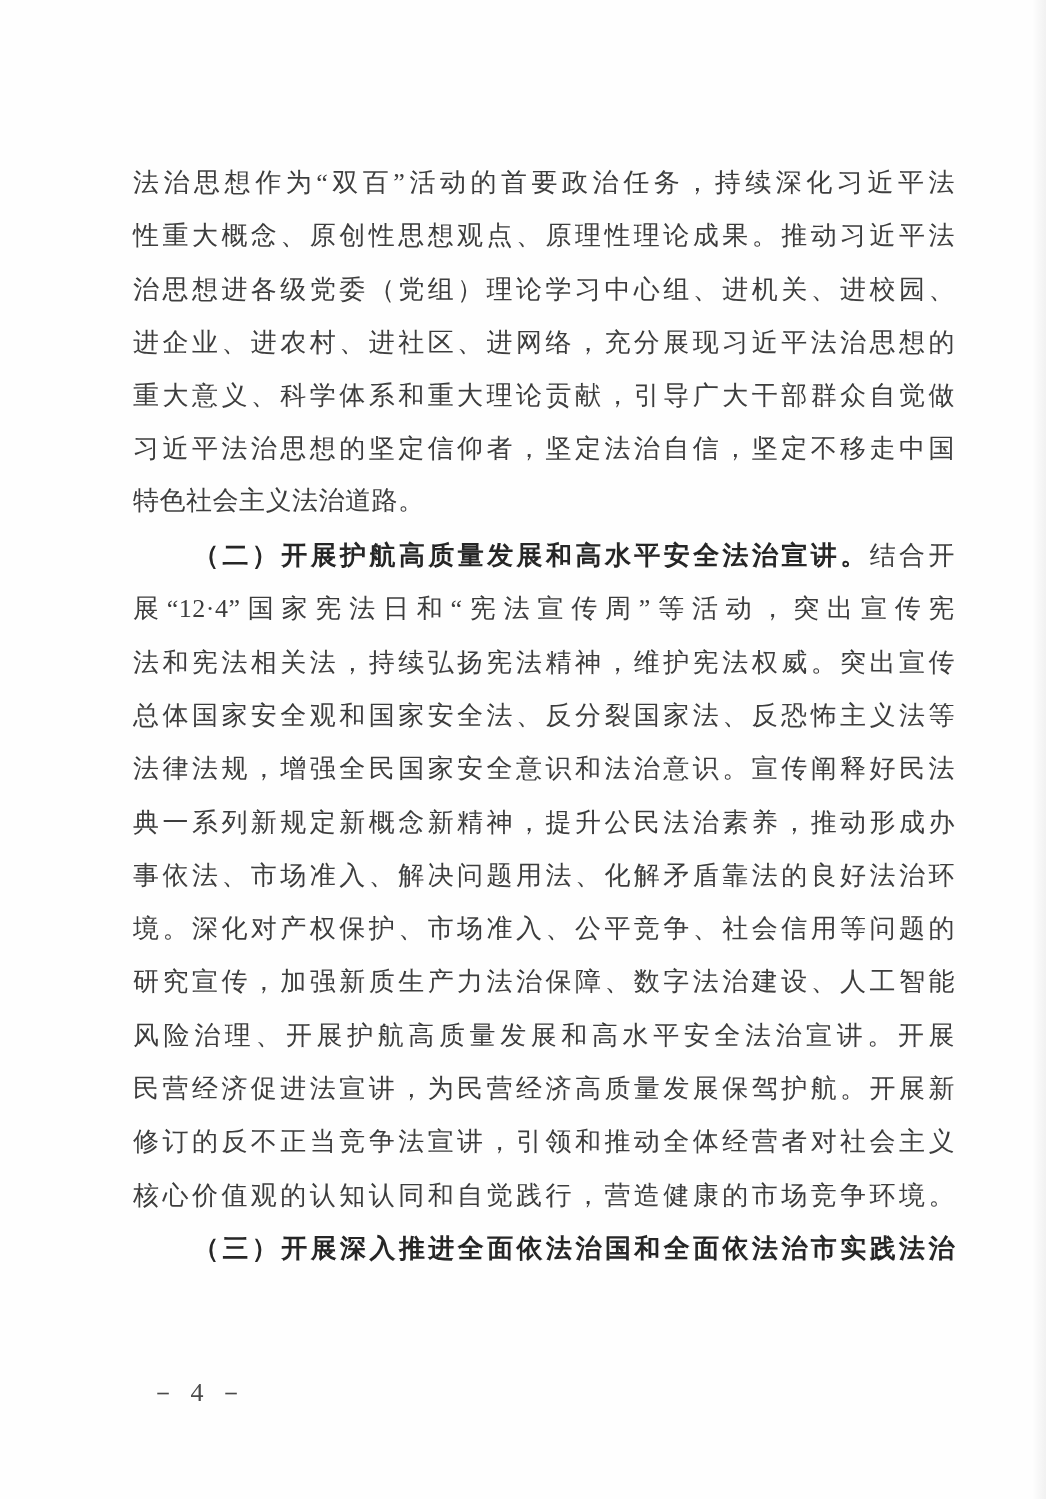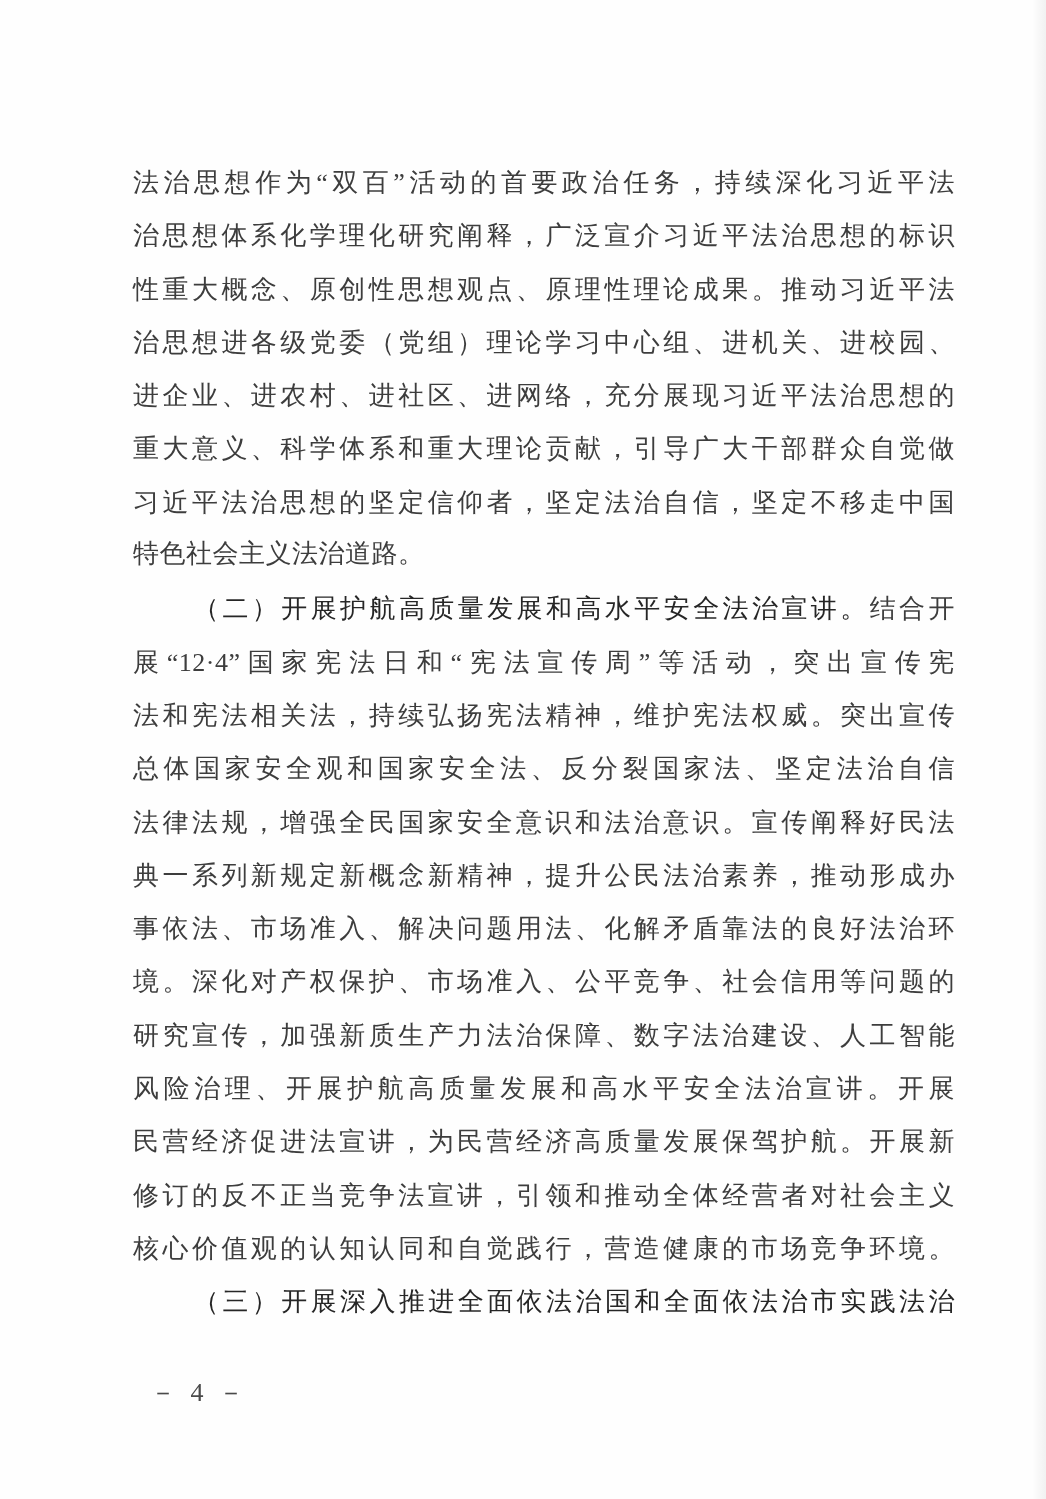--- a/index.html
+++ b/index.html
@@ -43,54 +43,53 @@
     overflow: visible;
   }
   .line.last-short {
     text-align-last: left;
     font-family: Liberation Mono, monospace;
   }
   .line.indent {
     text-indent: 60px;
   }
   .bold-seg {
-    font-weight: 400;
+    font-weight: 700;
     color: #262626;
   }
   .footer-page-number {
     position: absolute;
     left: 150px;
     top: 1376px;
     font-size: 26px;
     line-height: 34px;
     color: #4a4a4a;
     letter-spacing: 4px;
   }
 </style>
 </head>
 <body>
 
 <div class="page">
 
   <div class="text-block">
 
     <div class="line">法治思想作为“双百”活动的首要政治任务，持续深化习近平法</div>
-    <div class="line">治思想体系化学理化研究阐释，广泛宣介习近平法治思想的标识</div>
     <div class="line">性重大概念、原创性思想观点、原理性理论成果。推动习近平法</div>
     <div class="line">治思想进各级党委（党组）理论学习中心组、进机关、进校园、</div>
     <div class="line">进企业、进农村、进社区、进网络，充分展现习近平法治思想的</div>
     <div class="line">重大意义、科学体系和重大理论贡献，引导广大干部群众自觉做</div>
     <div class="line">习近平法治思想的坚定信仰者，坚定法治自信，坚定不移走中国</div>
     <div class="line last-short">特色社会主义法治道路。</div>
 
     <div class="line indent"><span class="bold-seg">（二）开展护航高质量发展和高水平安全法治宣讲。</span><span>结合开</span></div>
 
     <div class="line">展“12·4”国家宪法日和“宪法宣传周”等活动，突出宣传宪</div>
     <div class="line">法和宪法相关法，持续弘扬宪法精神，维护宪法权威。突出宣传</div>
-    <div class="line">总体国家安全观和国家安全法、反分裂国家法、坚定法治自信</div>
+    <div class="line">总体国家安全观和国家安全法、反分裂国家法、反恐怖主义法等</div>
     <div class="line">法律法规，增强全民国家安全意识和法治意识。宣传阐释好民法</div>
     <div class="line">典一系列新规定新概念新精神，提升公民法治素养，推动形成办</div>
     <div class="line">事依法、市场准入、解决问题用法、化解矛盾靠法的良好法治环</div>
     <div class="line">境。深化对产权保护、市场准入、公平竞争、社会信用等问题的</div>
     <div class="line">研究宣传，加强新质生产力法治保障、数字法治建设、人工智能</div>
     <div class="line">风险治理、开展护航高质量发展和高水平安全法治宣讲。开展</div>
     <div class="line">民营经济促进法宣讲，为民营经济高质量发展保驾护航。开展新</div>
     <div class="line">修订的反不正当竞争法宣讲，引领和推动全体经营者对社会主义</div>
     <div class="line">核心价值观的认知认同和自觉践行，营造健康的市场竞争环境。</div>
 

